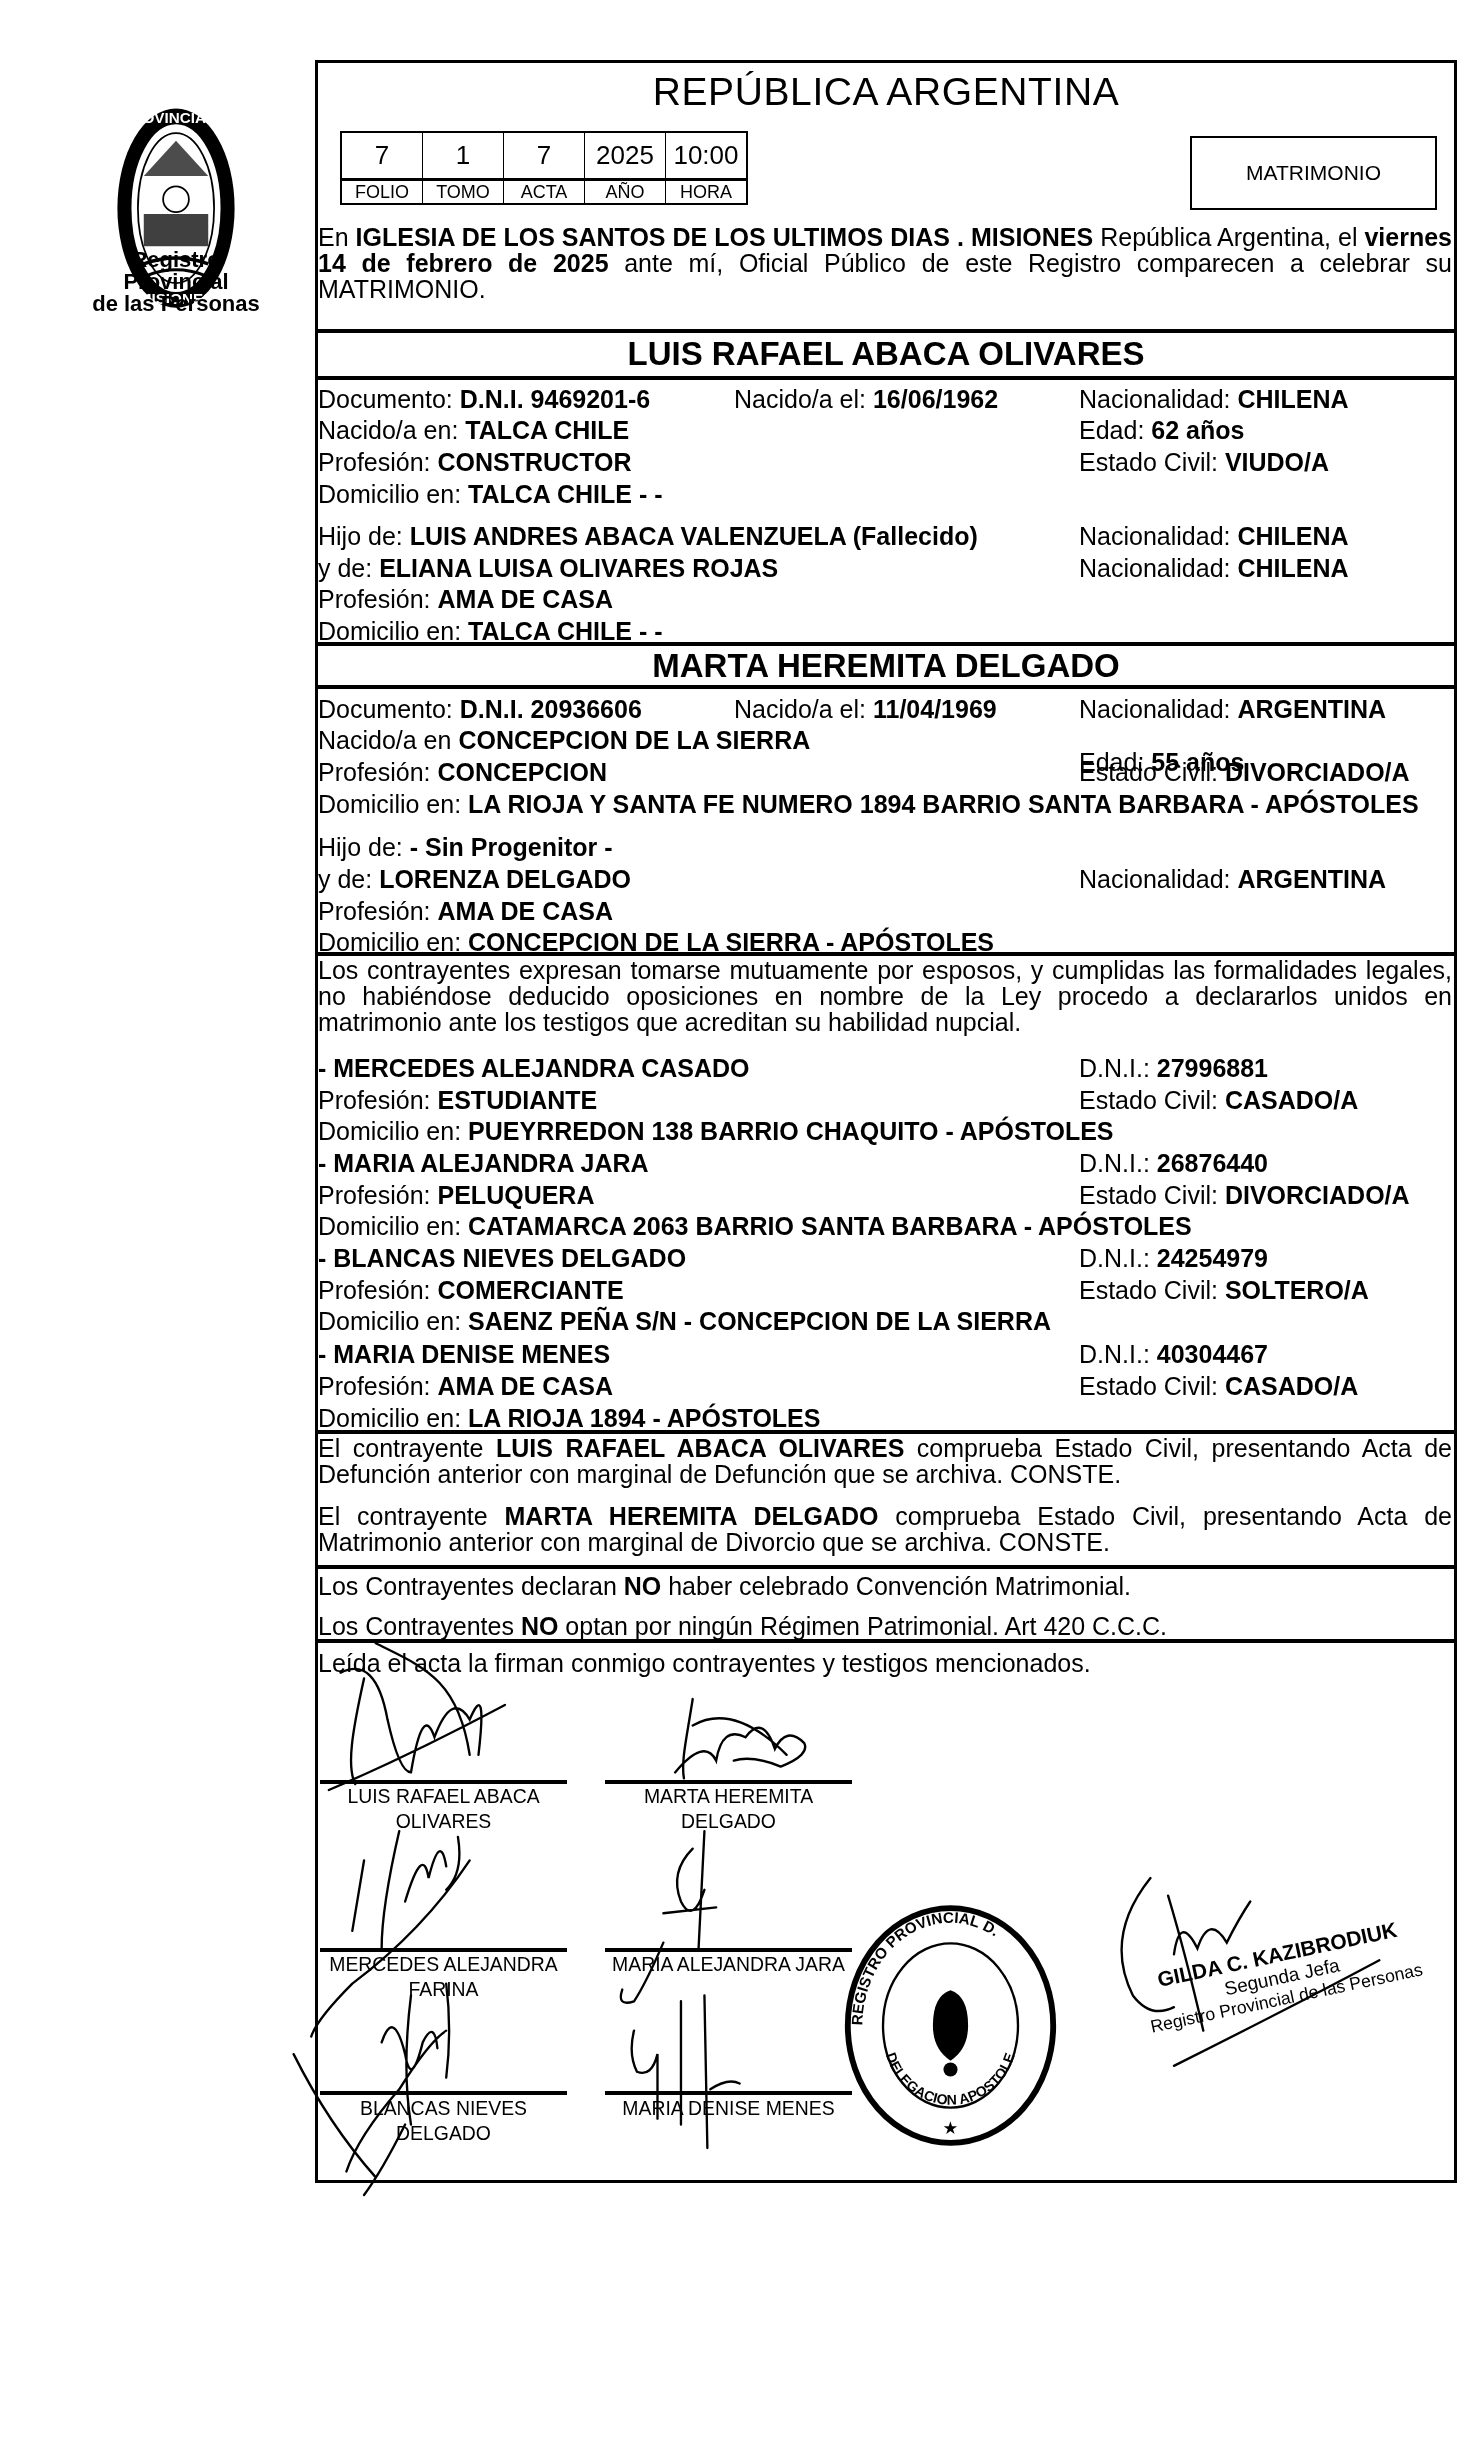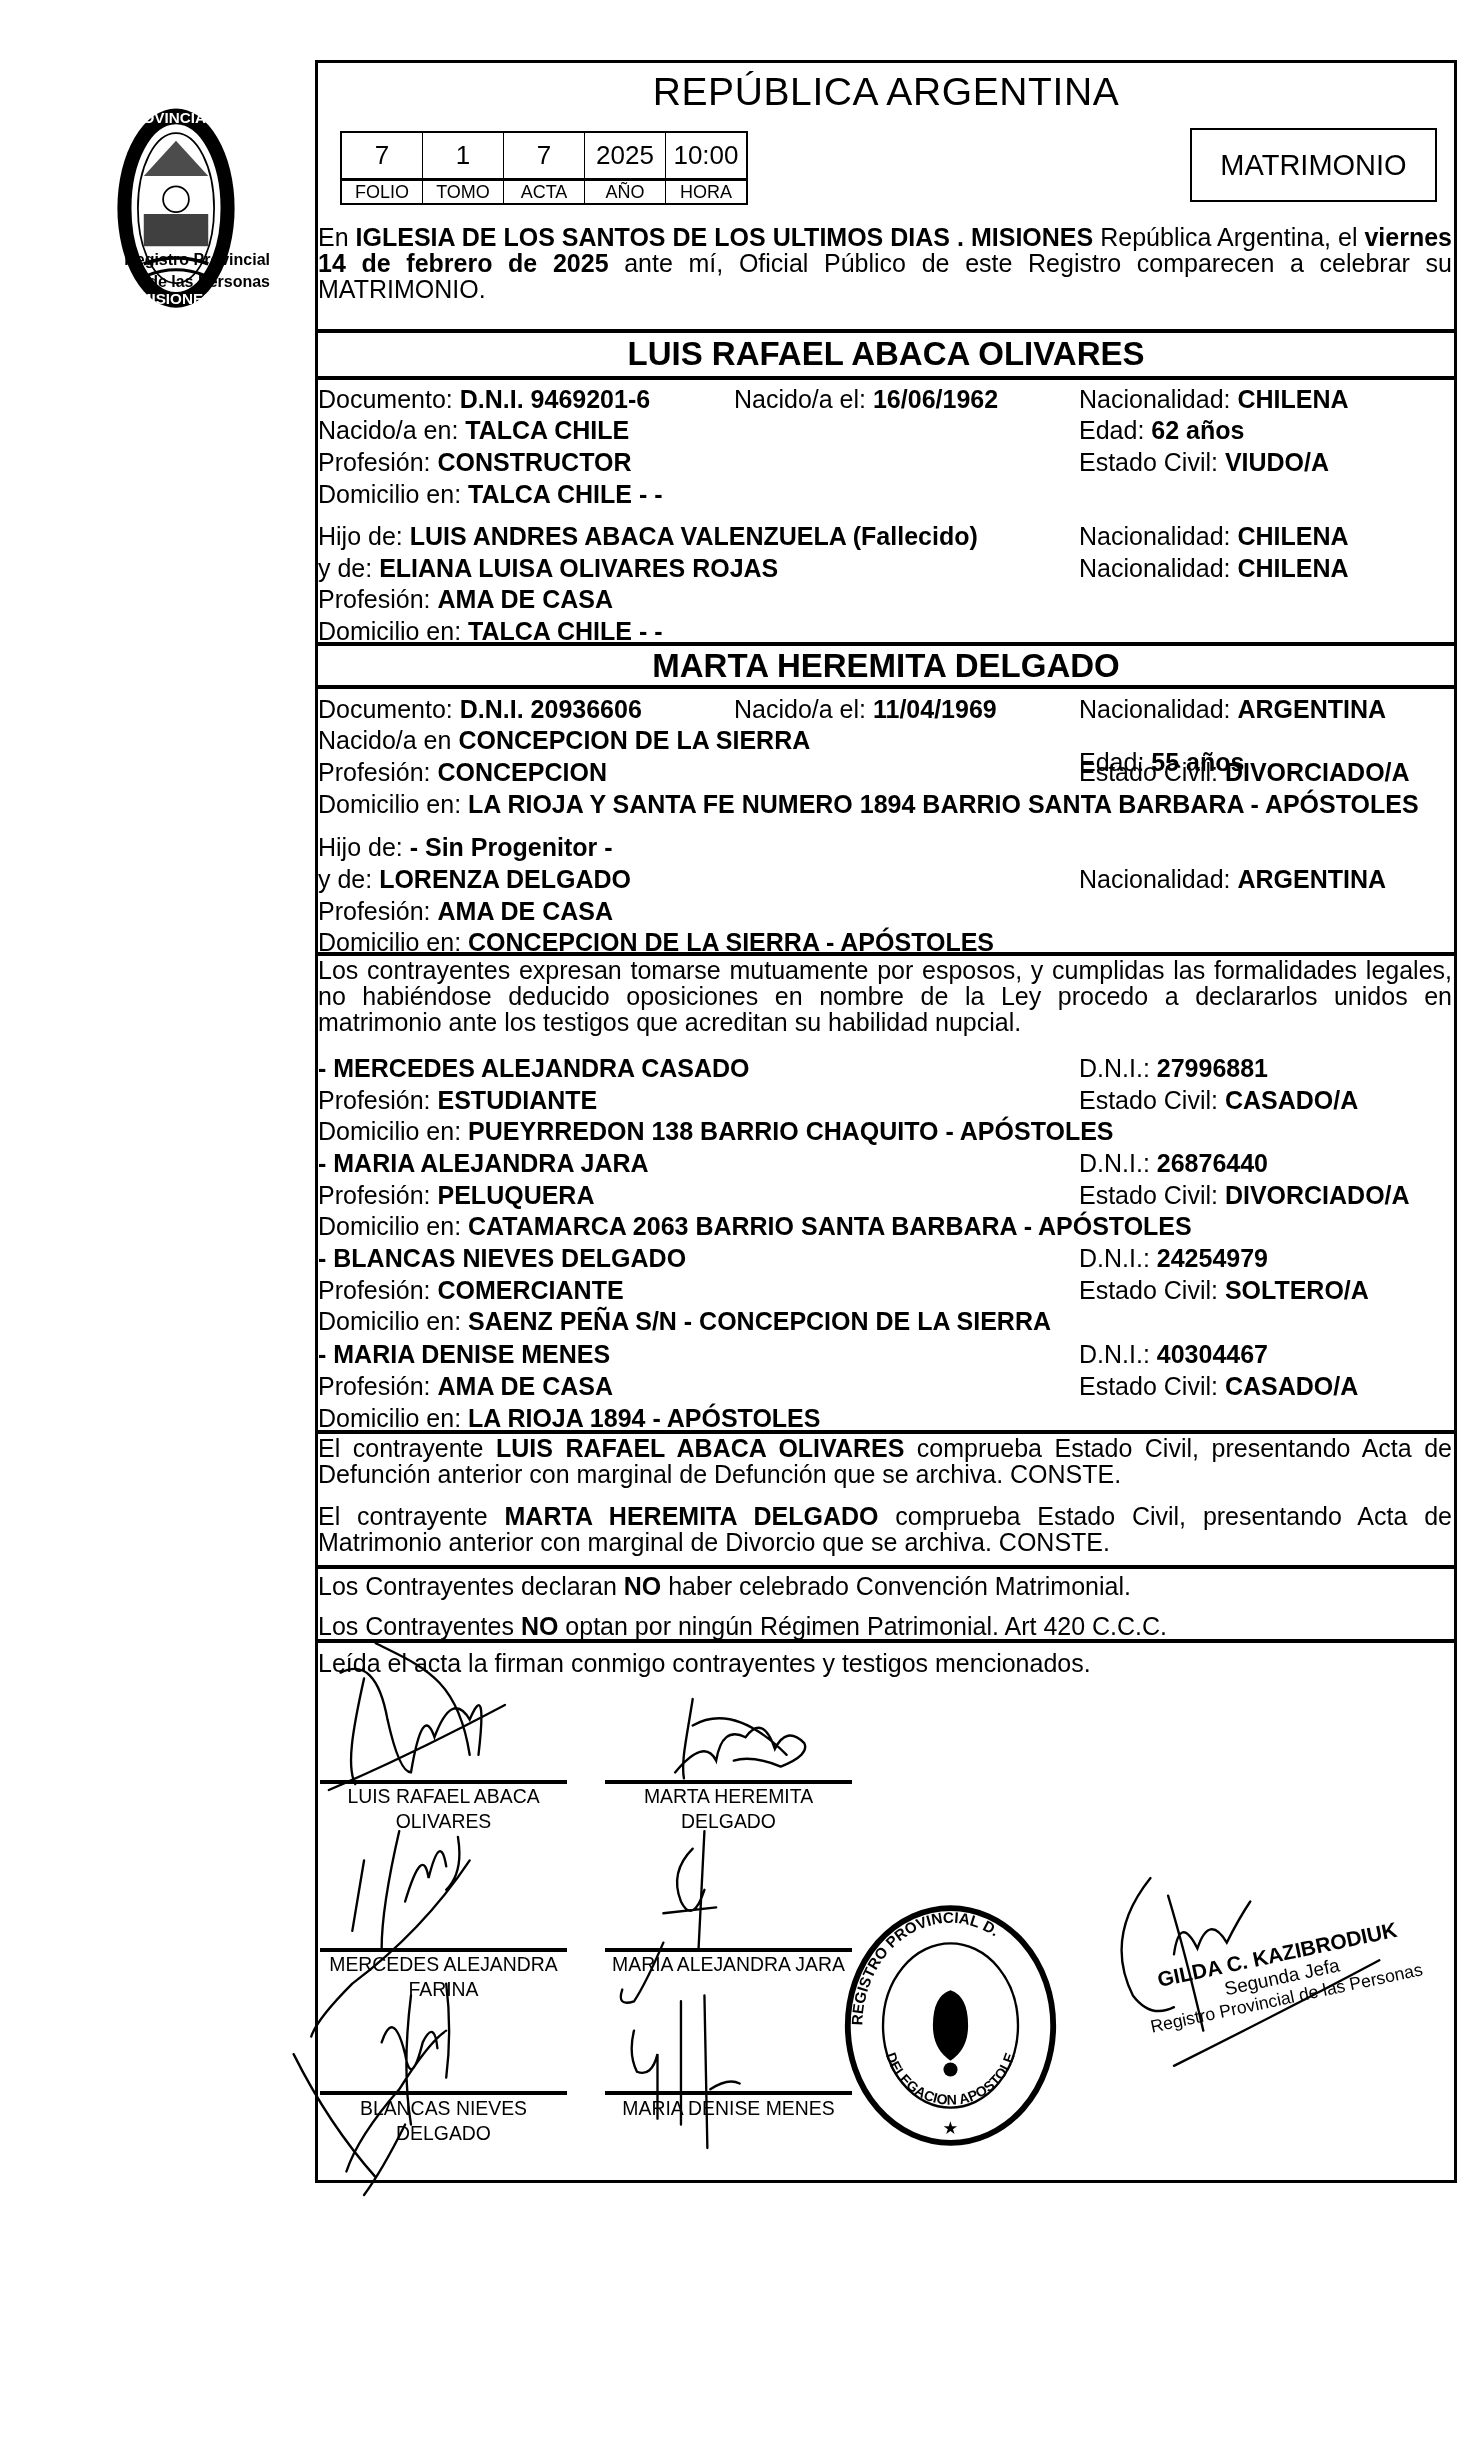--- a/index.html
+++ b/index.html
@@ -1,30 +1,30 @@
 <!DOCTYPE html>
 <html style="font-size:9.4px"><head>
 <meta charset="utf-8">
 <style>
   html, body { margin:0; padding:0; background:#ffffff; }
   body { width:1484px; height:2462px; position:relative; overflow:hidden; color:#000; font-family:"Liberation Sans", sans-serif; }
   .abs { position:absolute; }
   
   #logo { left:88px; top:88px; width:176px; height:252px; }
-  #logo-caption { left:82px; top:249px; width:188px; text-align:right; font-size:16px; line-height:22px; font-weight:bold; }
+  #logo-caption { left:82px; top:249px; width:188px; text-align:center; font-size:22px; line-height:22px; font-weight:bold; }
   
   #frame { left:315px; top:60px; width:1142px; height:2123px; border:3.5px solid #000; box-sizing:border-box; }
   .hr { position:absolute; left:315px; width:1142px; height:3.5px; background:#000; }
   #title { left:315px; top:70px; width:1142px; text-align:center; font-size:39px; letter-spacing:0.6px; }
   
   #folio-table { left:340px; top:131px; border-collapse:collapse; border:2.9px solid #000; }
   #folio-table td { border:1.8px solid #000; text-align:center; width:80px; padding:0; }
   #folio-table tr.vals td { height:45px; font-size:26px; }
   #folio-table tr.labs td { height:22px; font-size:18px; border-top:3.5px solid #000; }
-  #type-box { left:1190px; top:128px; width:247px; height:74px; border:2.9px solid #000; box-sizing:border-box; display:flex; align-items:center; justify-content:center; font-size:29px; }
+  #type-box { left:1190px; top:136px; width:247px; height:74px; border:2.9px solid #000; box-sizing:border-box; display:flex; align-items:center; justify-content:center; font-size:21px; }
   .txt { position:absolute; font-size:25px; line-height:32px; white-space:nowrap; }
   .para { position:absolute; font-size:25px; line-height:26px; }
   b { font-weight:bold; }
   .name-head { position:absolute; left:315px; width:1142px; text-align:center; font-size:33px; font-weight:bold; }
   .sig-line { position:absolute; height:3.5px; background:#000; }
   .sig-label { position:absolute; text-align:center; font-size:19.4px; line-height:25px; }
   svg.ink { position:absolute; overflow:visible; }
   #official { left:1139px; top:1972px; transform:rotate(-12deg); transform-origin:left top; text-align:center; font-weight:bold; }
 </style>
 </head>

